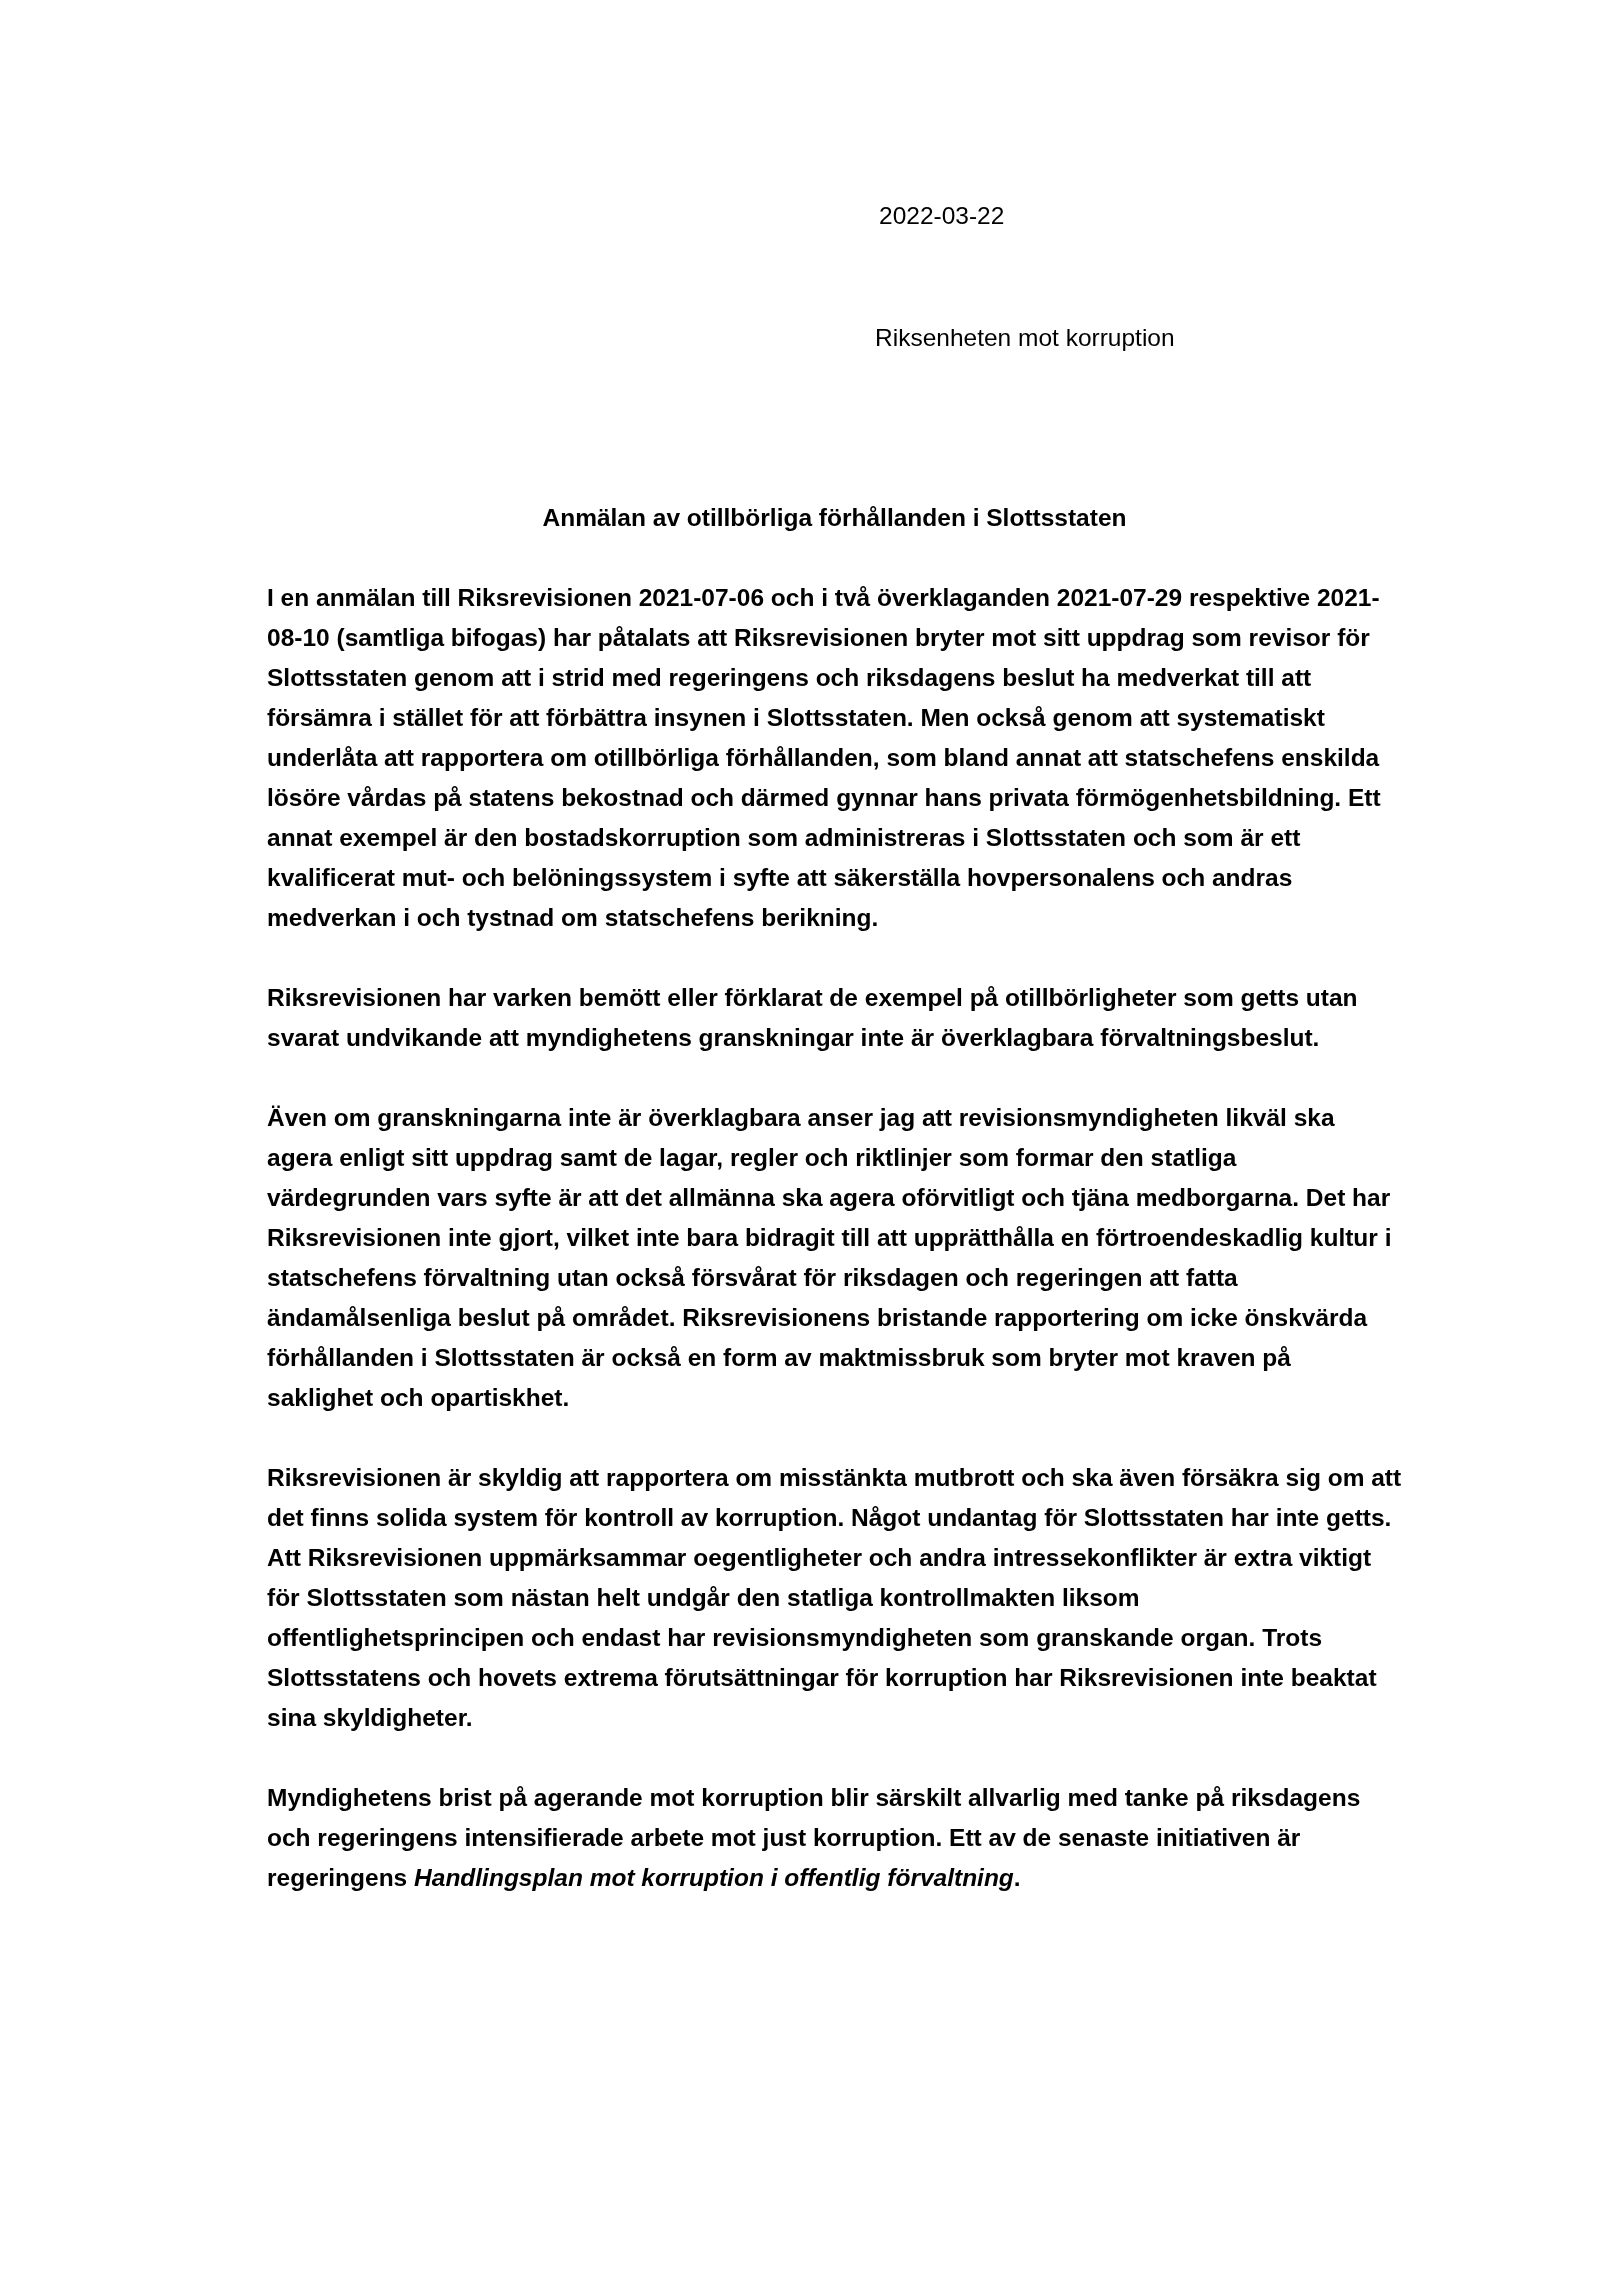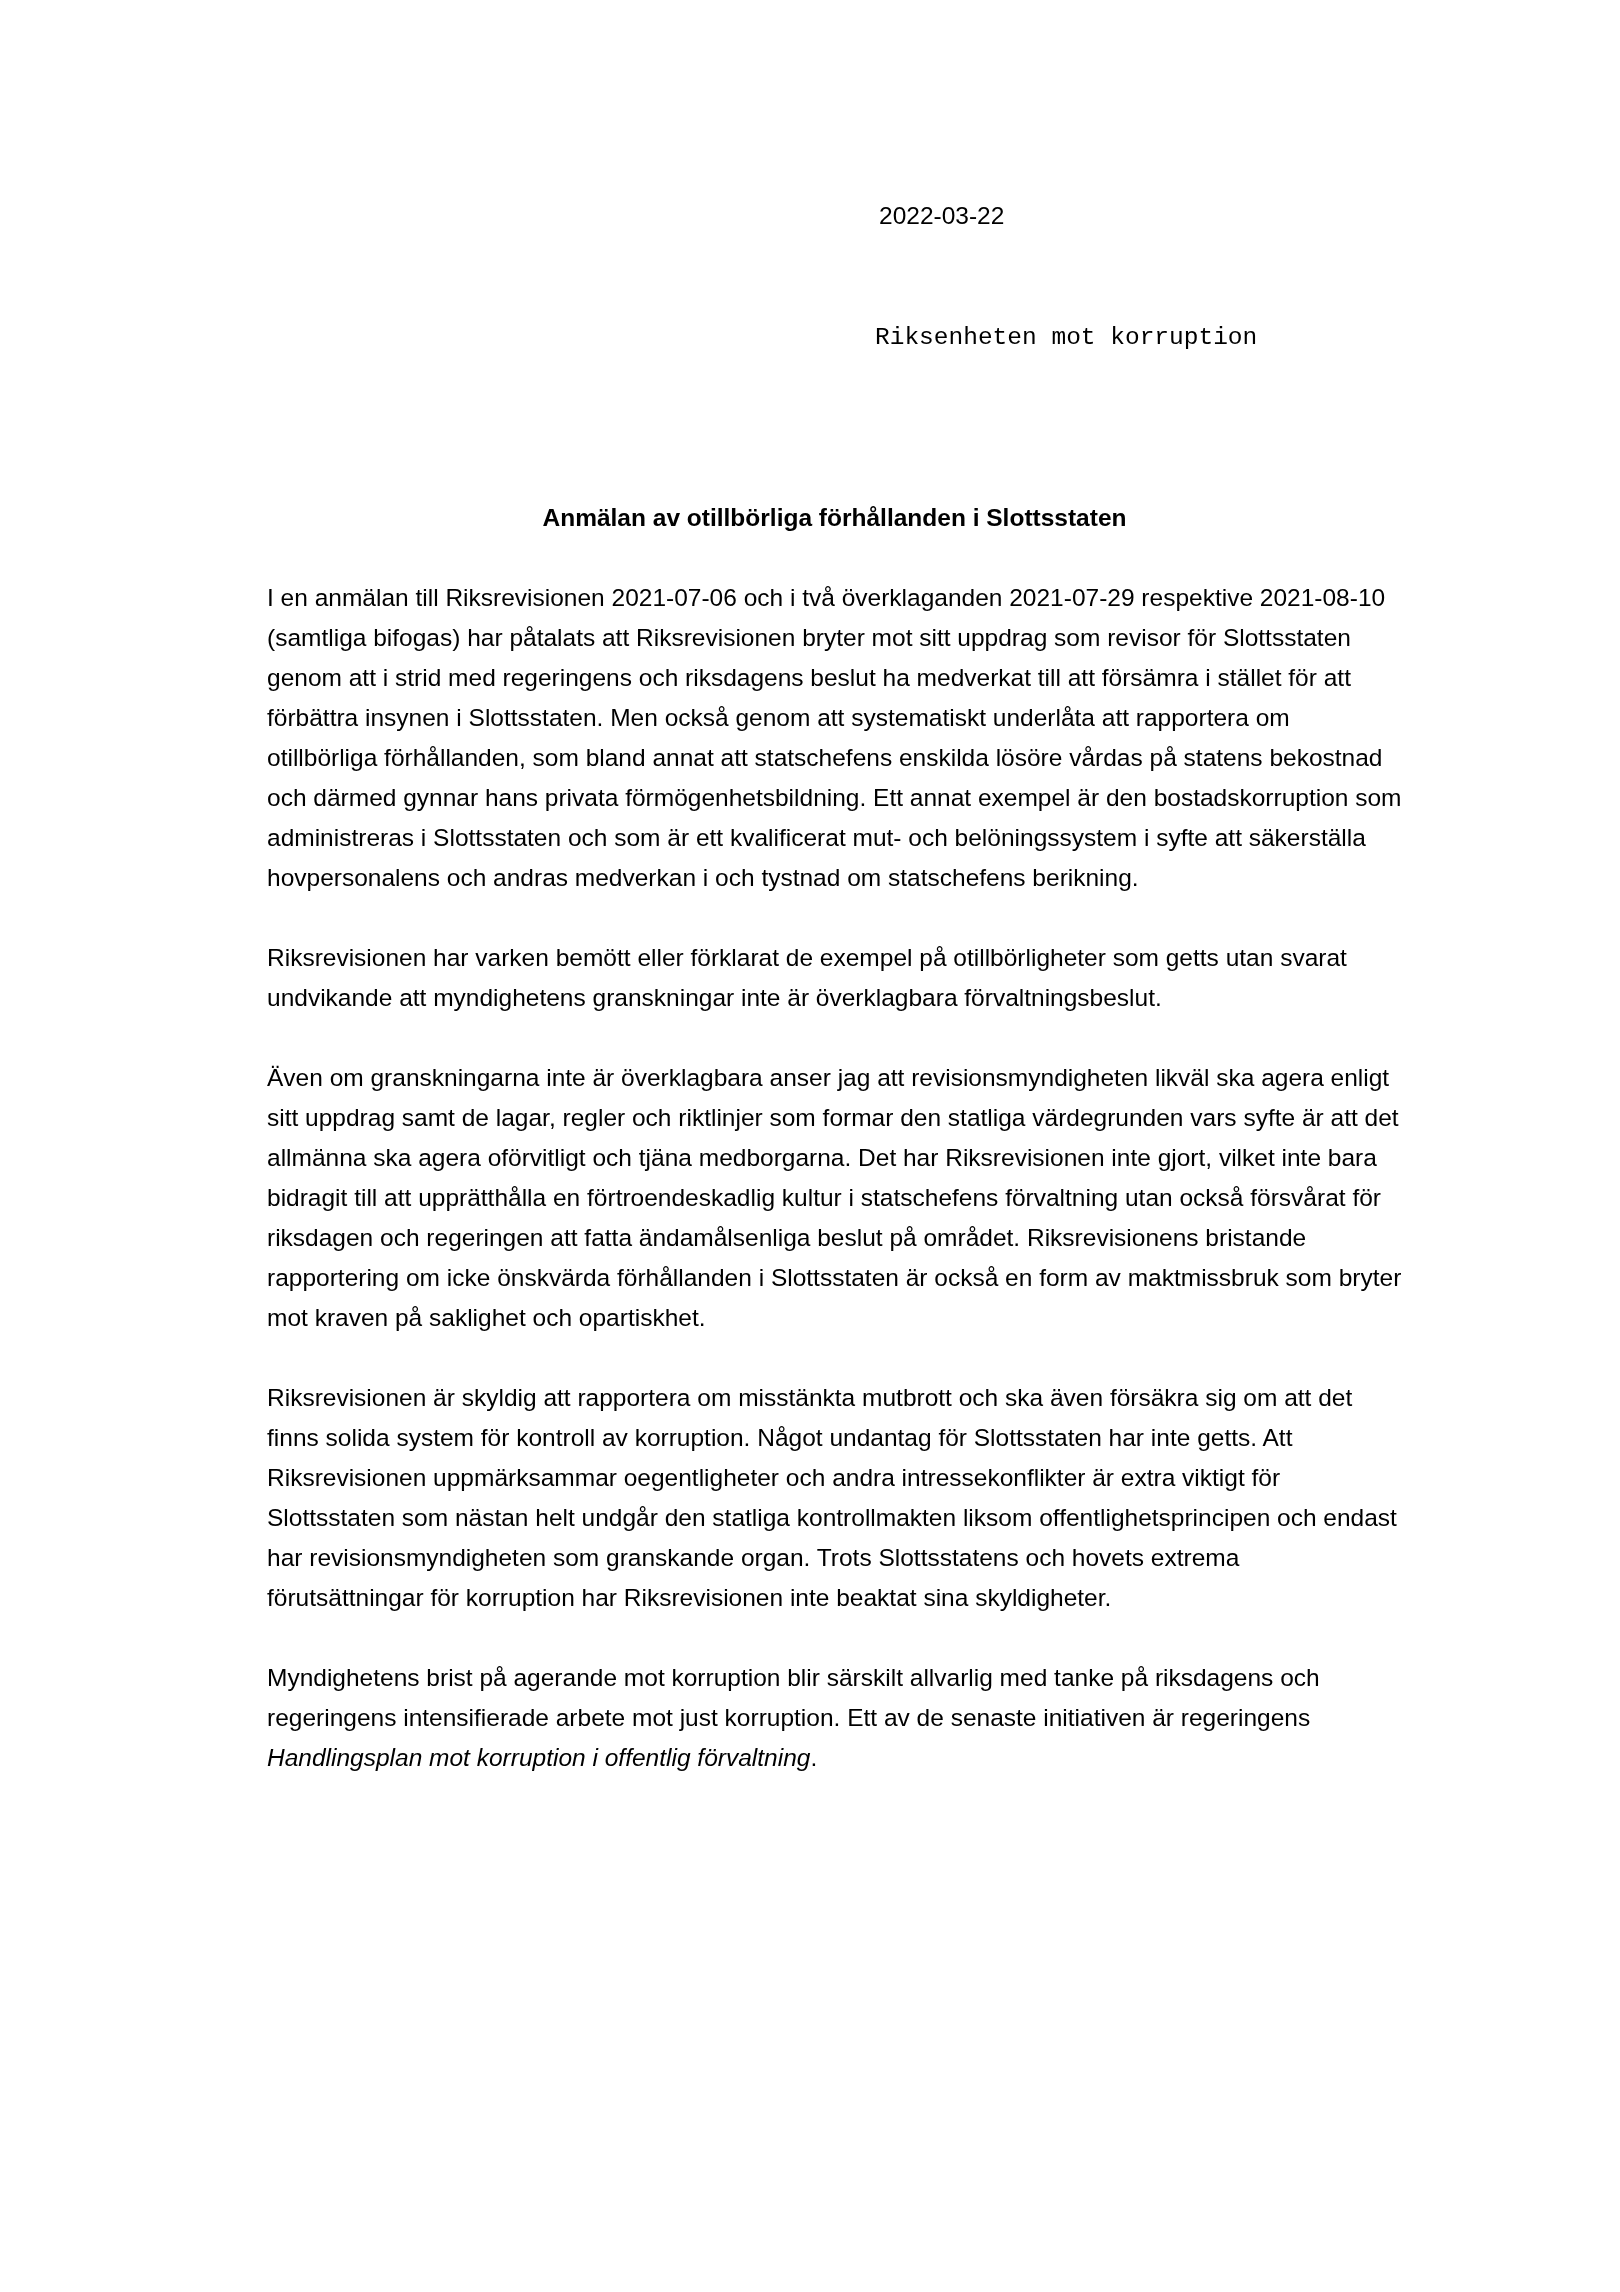--- a/index.html
+++ b/index.html
@@ -28,39 +28,39 @@
     font-size: 24.5px;
     line-height: 40px;
     white-space: nowrap;
   }
   .recipient-block {
     position: absolute;
     left: 875px;
     top: 318px;
     font-size: 24.5px;
     line-height: 40px;
-    font-family: Liberation Mono, monospace;
   }
   .content {
     position: absolute;
     left: 267px;
     top: 498px;
     width: 1135px;
     font-size: 24.5px;
     line-height: 40px;
     text-align: left;
   }
   .doc-title {
     font-weight: bold;
     font-size: 24.5px;
     margin: 0 0 40px 0;
     text-align: center;
   }
   .content p {
     margin: 0 0 40px 0;
+    font-weight: bold;
   }
   .italic {
     font-style: italic;
   }
 </style>
 </head>
 <body>
 
 <div class="page">
 

